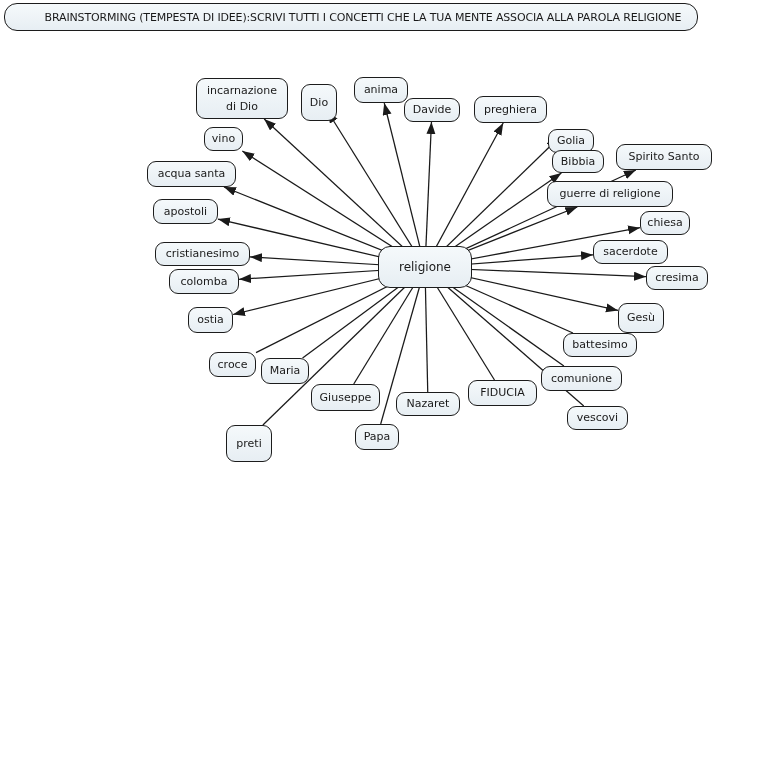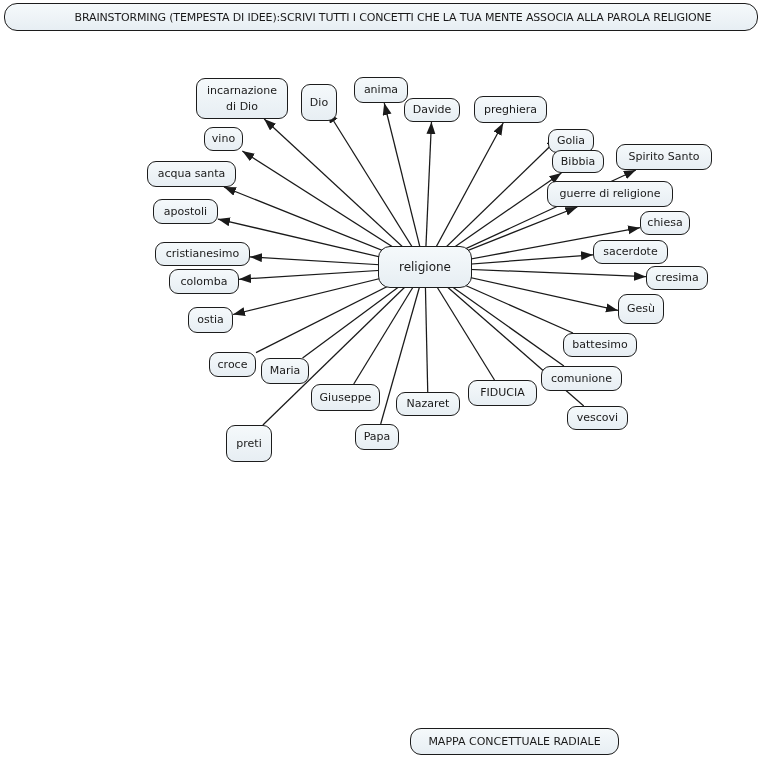--- a/index.html
+++ b/index.html
@@ -21,21 +21,21 @@
     display:flex;align-items:center;justify-content:center;
     background:linear-gradient(var(--node-fill-top),var(--node-fill-bot));
     border:1.4px solid var(--node-border);
     border-radius:9px;
     font-size:11px;line-height:1.4;
     text-align:center;white-space:pre-line;
     z-index:2;
   }
   .node.center{font-size:12px;border-radius:12px;z-index:3;}
   #title-box{
-    position:absolute;left:4px;top:3px;width:754px;height:28px;
+    position:absolute;left:4px;top:3px;width:694px;height:28px;
     box-sizing:border-box;
     display:flex;align-items:center;justify-content:center;
     background:linear-gradient(var(--node-fill-top),var(--node-fill-bot));
     border:1.5px solid var(--node-border);
     border-radius:13px;
     font-size:11px;letter-spacing:-0.15px;white-space:nowrap;
     z-index:4;
     padding-left:24px;
   }
   #footer-box{
@@ -115,22 +115,21 @@
       <div class="node" style="left: 354px; top: 77px; width: 54px; height: 26px;">anima</div>
       <div class="node" style="left: 404px; top: 98px; width: 56px; height: 24px;">Davide</div>
       <div class="node" style="left: 474px; top: 96px; width: 73px; height: 27px;">preghiera</div>
       <div class="node" style="left: 548px; top: 108px; width: 46px; height: 24px; margin-top: 21px;">Golia</div>
       <div class="node" style="left: 552px; top: 150px; width: 52px; height: 23px;">Bibbia</div>
       <div class="node" style="left: 616px; top: 144px; width: 96px; height: 26px;">Spirito Santo</div>
       <div class="node" style="left: 547px; top: 181px; width: 126px; height: 26px;">guerre di religione</div>
       <div class="node" style="left: 640px; top: 211px; width: 50px; height: 24px;">chiesa</div>
       <div class="node" style="left: 593px; top: 240px; width: 75px; height: 24px;">sacerdote</div>
       <div class="node" style="left: 646px; top: 266px; width: 62px; height: 24px;">cresima</div>
-      <div class="node" style="left: 618px; top: 294px; width: 46px; height: 30px;">Gesù</div>
+      <div class="node" style="left: 618px; top: 303px; width: 46px; height: 30px;">Gesù</div>
       <div class="node" style="left: 563px; top: 333px; width: 74px; height: 24px;">battesimo</div>
       <div class="node" style="left: 541px; top: 366px; width: 81px; height: 25px;">comunione</div>
       <div class="node" style="left: 567px; top: 406px; width: 61px; height: 24px;">vescovi</div>
       <div class="node" style="left: 468px; top: 380px; width: 69px; height: 26px;">FIDUCIA</div>
     </div>
 
-  <div id="footer-box">MAPPA CONCETTUALE RADIALE</div>
 
 </div>
 
 </body></html>

